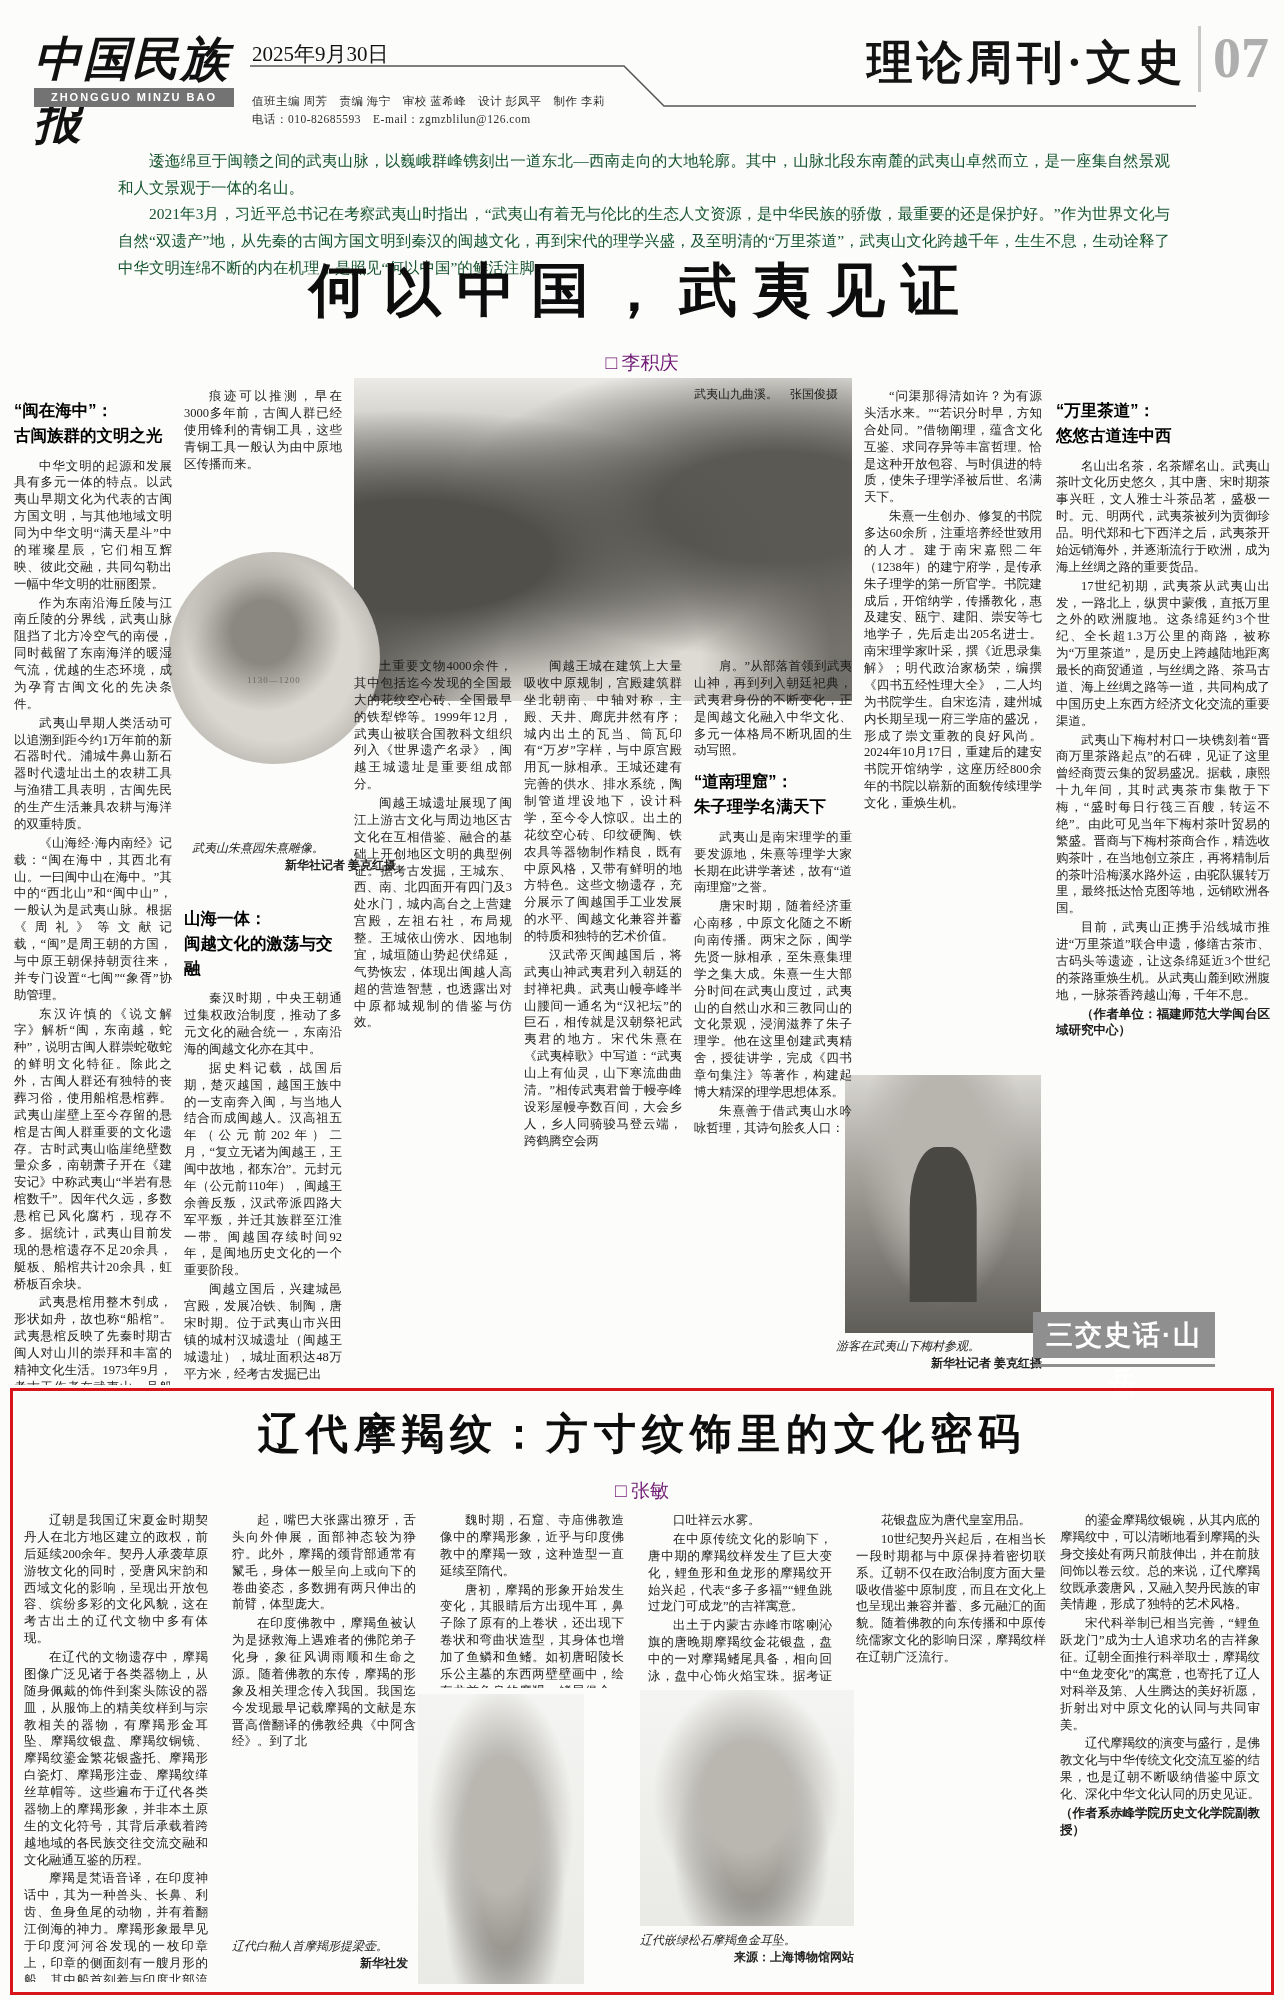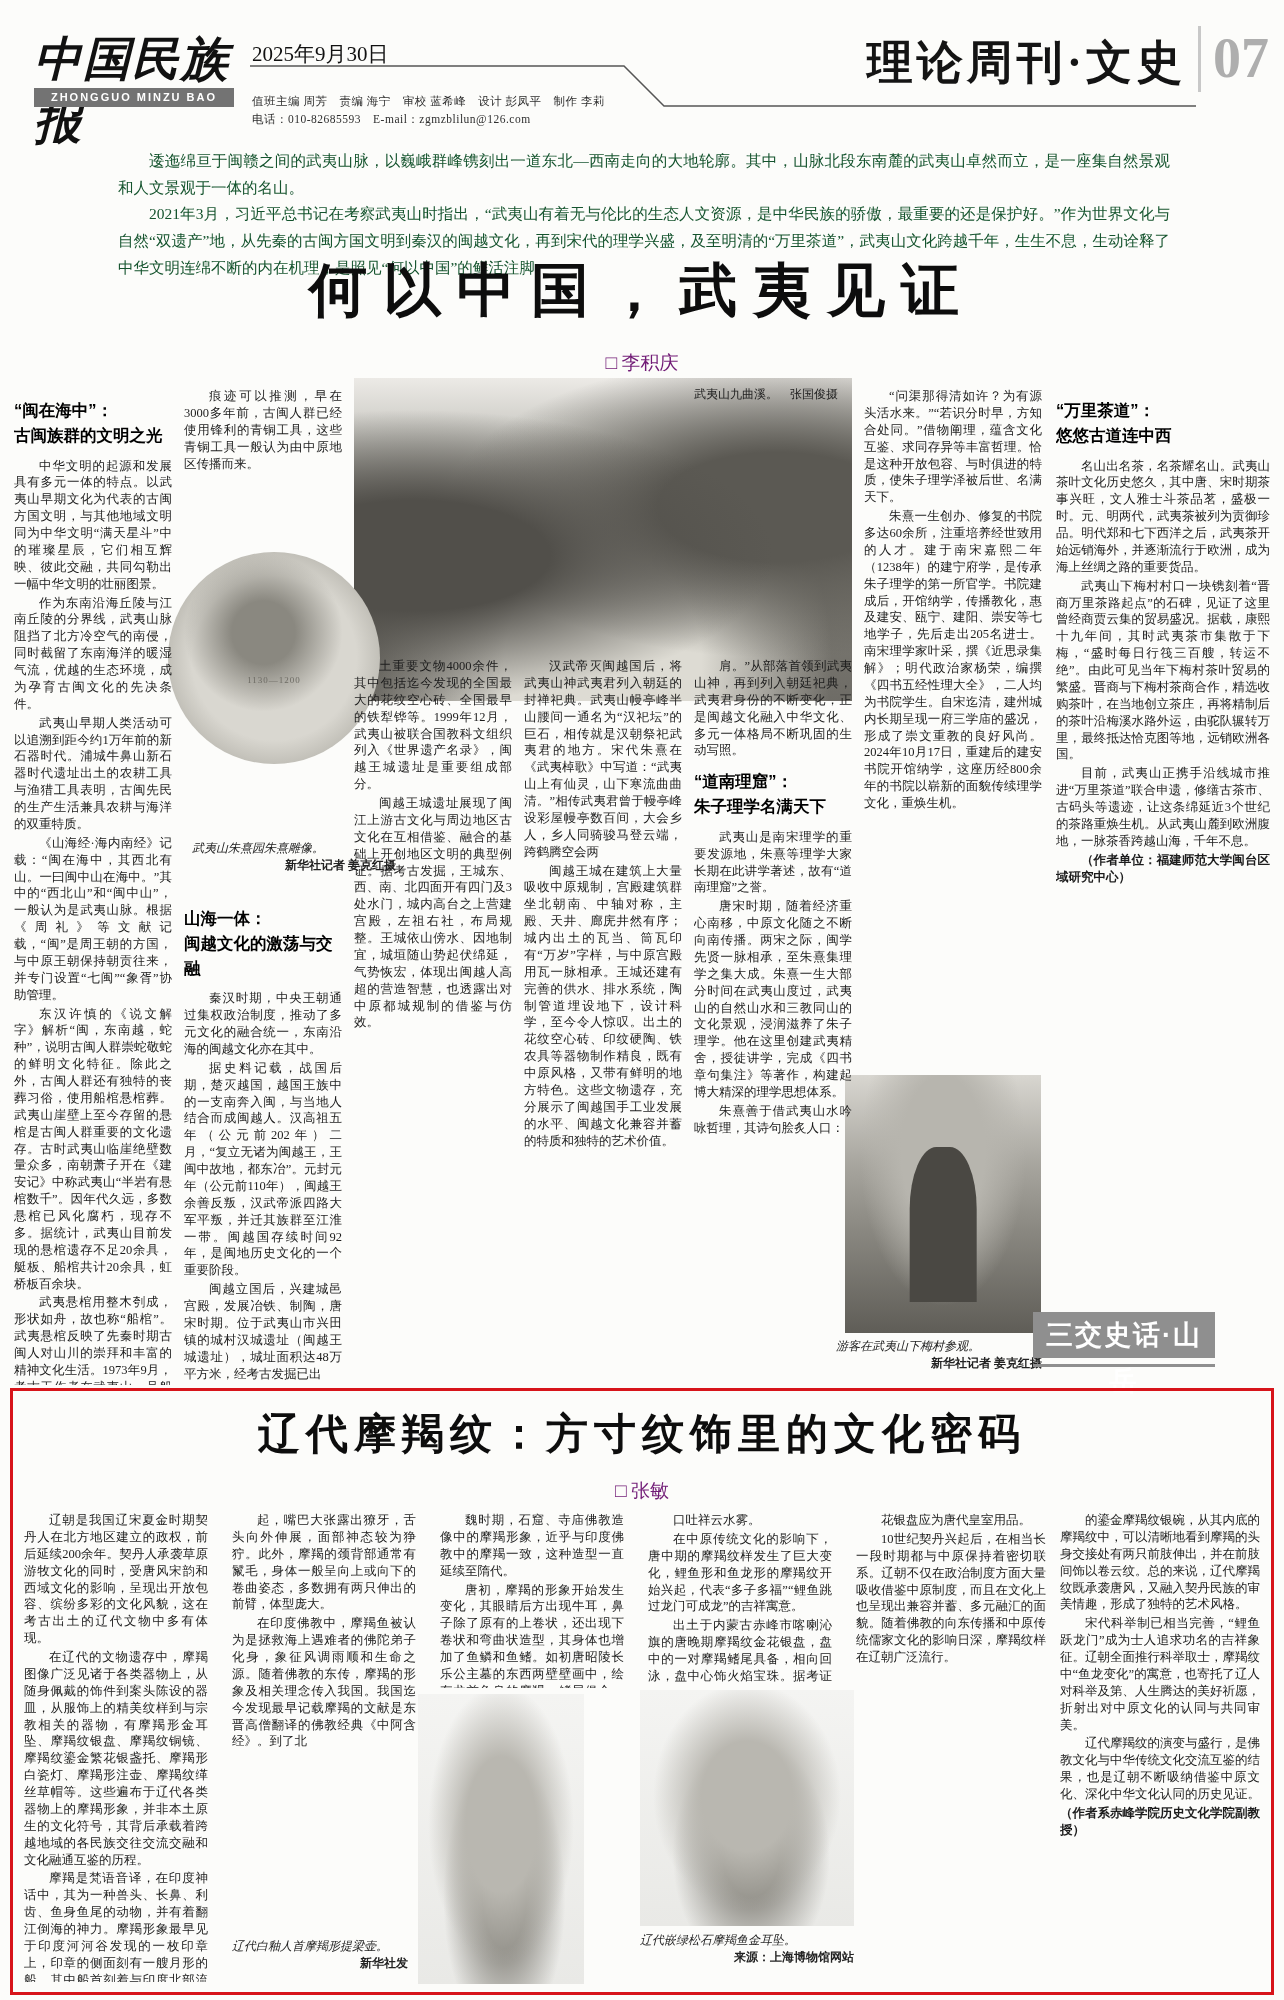--- a/index.html
+++ b/index.html
@@ -132,22 +132,22 @@
 
 <div class="abs col" style="left:354px;top:658px;width:158px;height:727px;">
   <div>
       <p>土重要文物4000余件，其中包括迄今发现的全国最大的花纹空心砖、全国最早的铁犁铧等。1999年12月，武夷山被联合国教科文组织列入《世界遗产名录》，闽越王城遗址是重要组成部分。</p>
       <p>闽越王城遗址展现了闽江上游古文化与周边地区古文化在互相借鉴、融合的基础上开创地区文明的典型例证。据考古发掘，王城东、西、南、北四面开有四门及3处水门，城内高台之上营建宫殿，左祖右社，布局规整。王城依山傍水、因地制宜，城垣随山势起伏绵延，气势恢宏，体现出闽越人高超的营造智慧，也透露出对中原都城规制的借鉴与仿效。</p>
     </div>
 </div>
 
 <div class="abs col" style="left:524px;top:658px;width:158px;height:727px;">
   <div>
+      <p>闽越王城在建筑上大量吸收中原规制，宫殿建筑群坐北朝南、中轴对称，主殿、天井、廊庑井然有序；城内出土的瓦当、筒瓦印有“万岁”字样，与中原宫殿用瓦一脉相承。王城还建有完善的供水、排水系统，陶制管道埋设地下，设计科学，至今令人惊叹。出土的花纹空心砖、印纹硬陶、铁农具等器物制作精良，既有中原风格，又带有鲜明的地方特色。这些文物遗存，充分展示了闽越国手工业发展的水平、闽越文化兼容并蓄的特质和独特的艺术价值。</p>
       <p>汉武帝灭闽越国后，将武夷山神武夷君列入朝廷的封禅祀典。武夷山幔亭峰半山腰间一通名为“汉祀坛”的巨石，相传就是汉朝祭祀武夷君的地方。宋代朱熹在《武夷棹歌》中写道：“武夷山上有仙灵，山下寒流曲曲清。”相传武夷君曾于幔亭峰设彩屋幔亭数百间，大会乡人，乡人同骑骏马登云端，跨鹤腾空会两</p>
-      <p>闽越王城在建筑上大量吸收中原规制，宫殿建筑群坐北朝南、中轴对称，主殿、天井、廊庑井然有序；城内出土的瓦当、筒瓦印有“万岁”字样，与中原宫殿用瓦一脉相承。王城还建有完善的供水、排水系统，陶制管道埋设地下，设计科学，至今令人惊叹。出土的花纹空心砖、印纹硬陶、铁农具等器物制作精良，既有中原风格，又带有鲜明的地方特色。这些文物遗存，充分展示了闽越国手工业发展的水平、闽越文化兼容并蓄的特质和独特的艺术价值。</p>
     </div>
 </div>
 
 <div class="abs col" style="left:694px;top:658px;width:158px;height:727px;">
   <div>
       <p>肩。”从部落首领到武夷山神，再到列入朝廷祀典，武夷君身份的不断变化，正是闽越文化融入中华文化、多元一体格局不断巩固的生动写照。</p>
     </div>
   <div class="sec-head">
       <p>“道南理窟”：</p>
       <p>朱子理学名满天下</p>
@@ -166,20 +166,21 @@
     </div>
 </div>
 
 <div class="abs col" style="left:1056px;top:388px;width:214px;height:920px;">
   <div class="sec-head">
       <p>“万里茶道”：</p>
       <p>悠悠古道连中西</p>
     </div>
   <div>
       <p>名山出名茶，名茶耀名山。武夷山茶叶文化历史悠久，其中唐、宋时期茶事兴旺，文人雅士斗茶品茗，盛极一时。元、明两代，武夷茶被列为贡御珍品。明代郑和七下西洋之后，武夷茶开始远销海外，并逐渐流行于欧洲，成为海上丝绸之路的重要货品。</p>
+      <p>17世纪初期，武夷茶从武夷山出发，一路北上，纵贯中蒙俄，直抵万里之外的欧洲腹地。这条绵延约3个世纪、全长超1.3万公里的商路，被称为“万里茶道”，是历史上跨越陆地距离最长的商贸通道，与丝绸之路、茶马古道、海上丝绸之路等一道，共同构成了中国历史上东西方经济文化交流的重要渠道。</p>
       <p>武夷山下梅村村口一块镌刻着“晋商万里茶路起点”的石碑，见证了这里曾经商贾云集的贸易盛况。据载，康熙十九年间，其时武夷茶市集散于下梅，“盛时每日行筏三百艘，转运不绝”。由此可见当年下梅村茶叶贸易的繁盛。晋商与下梅村茶商合作，精选收购茶叶，在当地创立茶庄，再将精制后的茶叶沿梅溪水路外运，由驼队辗转万里，最终抵达恰克图等地，远销欧洲各国。</p>
       <p>目前，武夷山正携手沿线城市推进“万里茶道”联合申遗，修缮古茶市、古码头等遗迹，让这条绵延近3个世纪的茶路重焕生机。从武夷山麓到欧洲腹地，一脉茶香跨越山海，千年不息。</p>
     </div>
   <div class="author-note">
       <p>（作者单位：福建师范大学闽台区域研究中心）</p>
     </div>
 </div>
 
 <div class="abs badge" style="left:1033px;top:1312px;width:182px;height:46px;line-height:46px;">三交史话·山岳</div>
 <div class="abs badge-rule" style="left:1033px;top:1364px;width:182px;height:3px;"></div>

